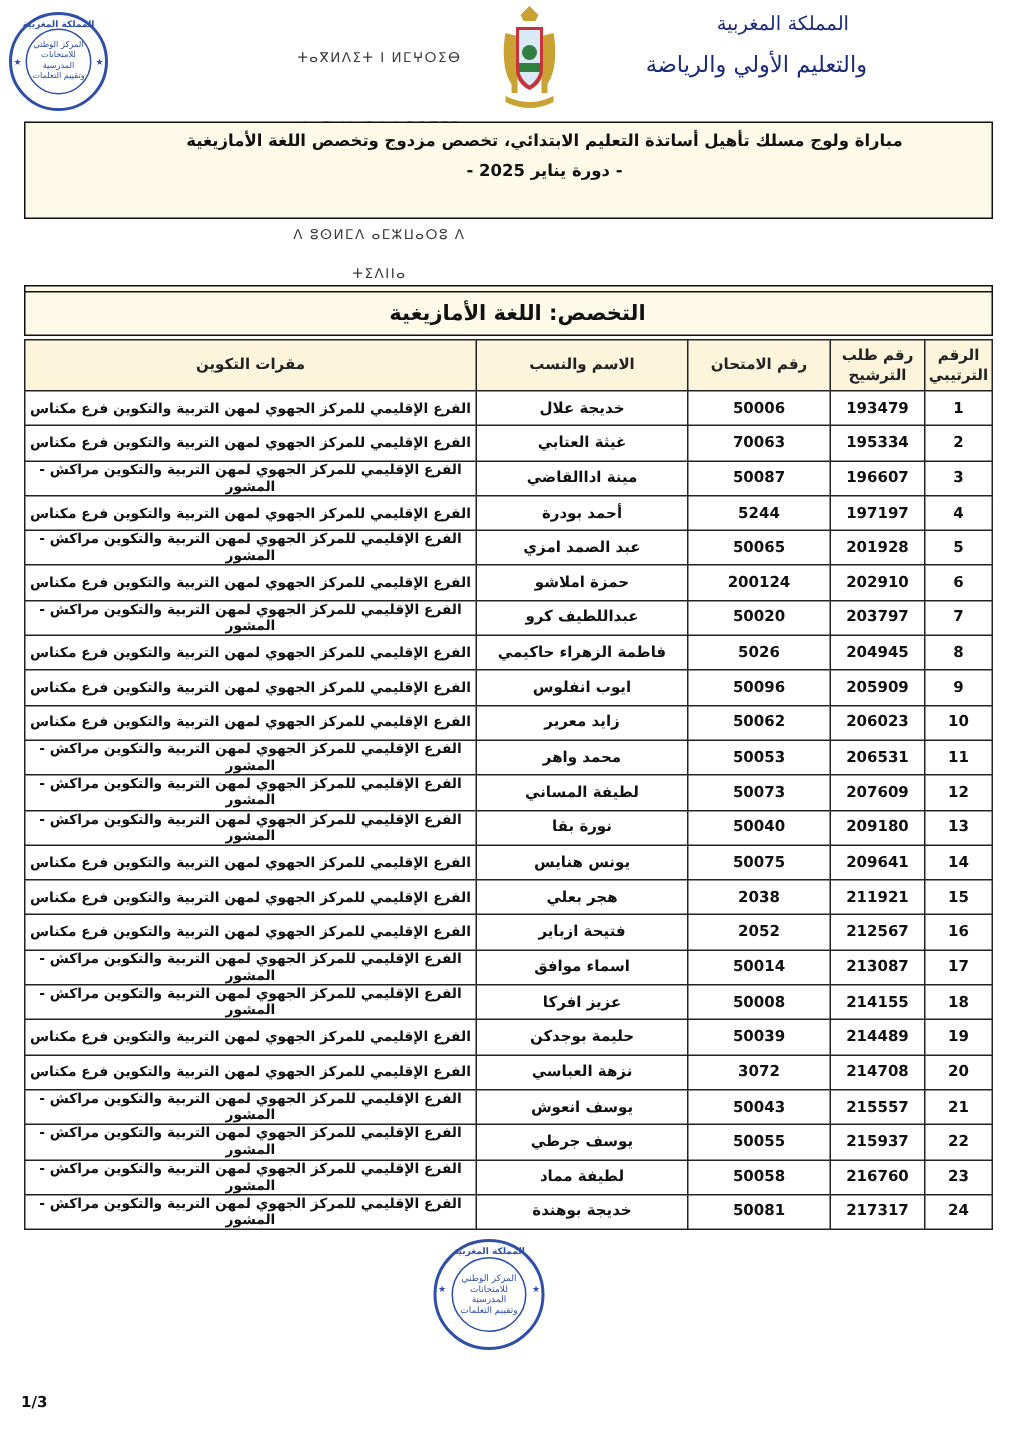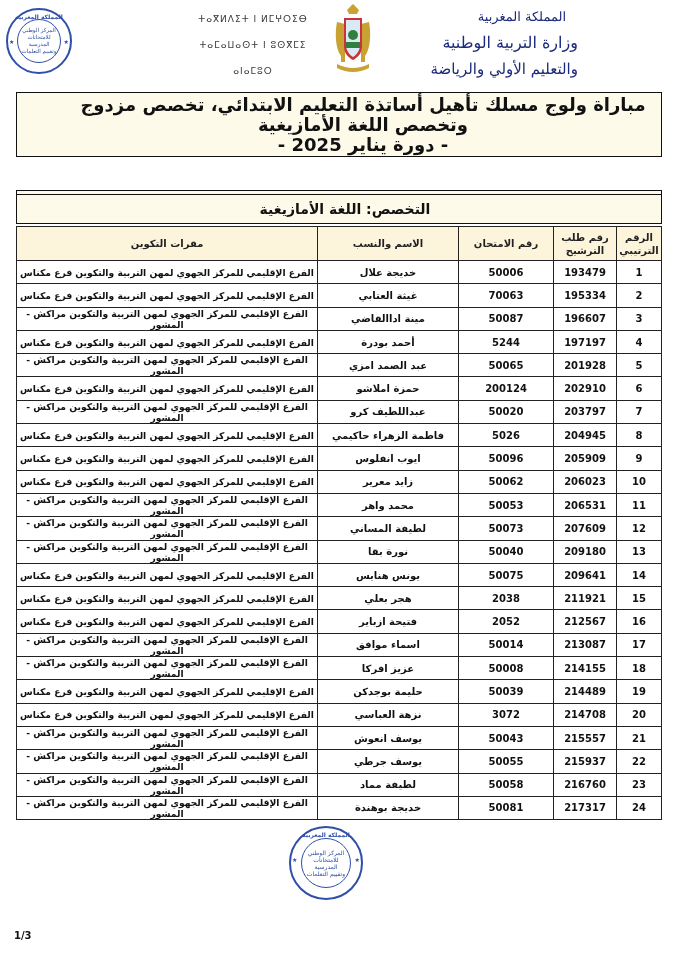--- a/index.html
+++ b/index.html
@@ -21,25 +21,25 @@
   #stamp-bottom .inner { width:50px; height:50px; font-size:6px; }
   .emblem { position:absolute; left:333px; top:2px; width:40px; height:76px; }
   .ar-head { position:absolute; right:100px; top:4px; width:200px; text-align:right; direction:rtl;
              font-family:"DejaVu Serif", serif; color:#1b2a7a; }
   .ar-head div { line-height:26px; }
   .ar-head .l1 { font-size:13px; padding-right:12px; }
   .ar-head .l2 { font-size:16px; }
   .ar-head .l3 { font-size:15px; }
   .tf-head { position:absolute; left:178px; top:6px; width:150px; text-align:center;
              color:#3a3a3a; font-size:9px; letter-spacing:1px; }
-  .tf-head div { line-height:26px; }
+  .tf-head div { line-height:26px;margin-top:20px; }
 
   .box { position:absolute; left:16px; width:646px; border:1.5px solid #111; box-sizing:border-box;
          background:#fdfaea; direction:rtl; text-align:center; font-weight:bold; }
-  #title-box { top:92px; height:65px; font-size:18px; line-height:20px; padding-top:2px;padding-left:48px; }
+  #title-box { top:81px; height:65px; font-size:11px; line-height:20px; padding-top:2px;padding-left:48px; }
   #list-box { top:164px; height:26px; font-size:13px; line-height:24px;margin-top:26px; }
   #spec-box { top:194px; height:30px; font-size:14px; line-height:28px;padding-left:12px; }
 
   table.results { position:absolute; left:16px; top:226px; width:646px; border-collapse:collapse;
                   direction:rtl; font-size:10px; font-weight:bold; }
   table.results th, table.results td { border:1px solid #222; text-align:center; padding:0; }
   table.results thead th { background:#fdf4dc; height:33px; font-size:10px; line-height:13px; font-weight:bold; color:#222; }
   table.results tbody td { height:22.3px; background:#fff; }
   table.results { border:1.5px solid #111; }
   .c-rank { width:44px; } .c-cand { width:62px;margin-left:32px; } .c-exam { width:94px; }
@@ -79,21 +79,20 @@
     <path d="M36 20 C38 30 38 46 32 54 L32 60 L28 60 L28 22 Z" fill="#c9a233"></path>
     <path d="M11 16 L29 16 L29 44 C29 52 24 56 20 58 C16 56 11 52 11 44 Z" fill="#c8323a"></path>
     <path d="M13 18 L27 18 L27 43 C27 49 23 53 20 55 C17 53 13 49 13 43 Z" fill="#d9eaf5"></path>
     <circle cx="20" cy="33" r="5" fill="#2f7f3f"></circle>
     <rect x="13" y="40" width="14" height="6" fill="#2f7f3f"></rect>
     <path d="M4 62 Q20 70 36 62 L36 66 Q20 74 4 66 Z" fill="#c9a233"></path>
   </svg>
 
   <div class="ar-head">
     <div class="l1">المملكة المغربية</div>
-    <div class="l2">وزارة التربية الوطنية</div>
     <div class="l3">والتعليم الأولي والرياضة</div>
   </div>
 </div>
 
 <div class="box" id="title-box">
   <div>مباراة ولوج مسلك تأهيل أساتذة التعليم الابتدائي، تخصص مزدوج وتخصص اللغة الأمازيغية</div>
   <div>- دورة يناير 2025 -</div>
 </div>
 
 <div class="box" id="list-box">***لائحة الناجحات والناجحين بصفة نهائية مرتبة حسب رقم طلب الترشيح***</div>

